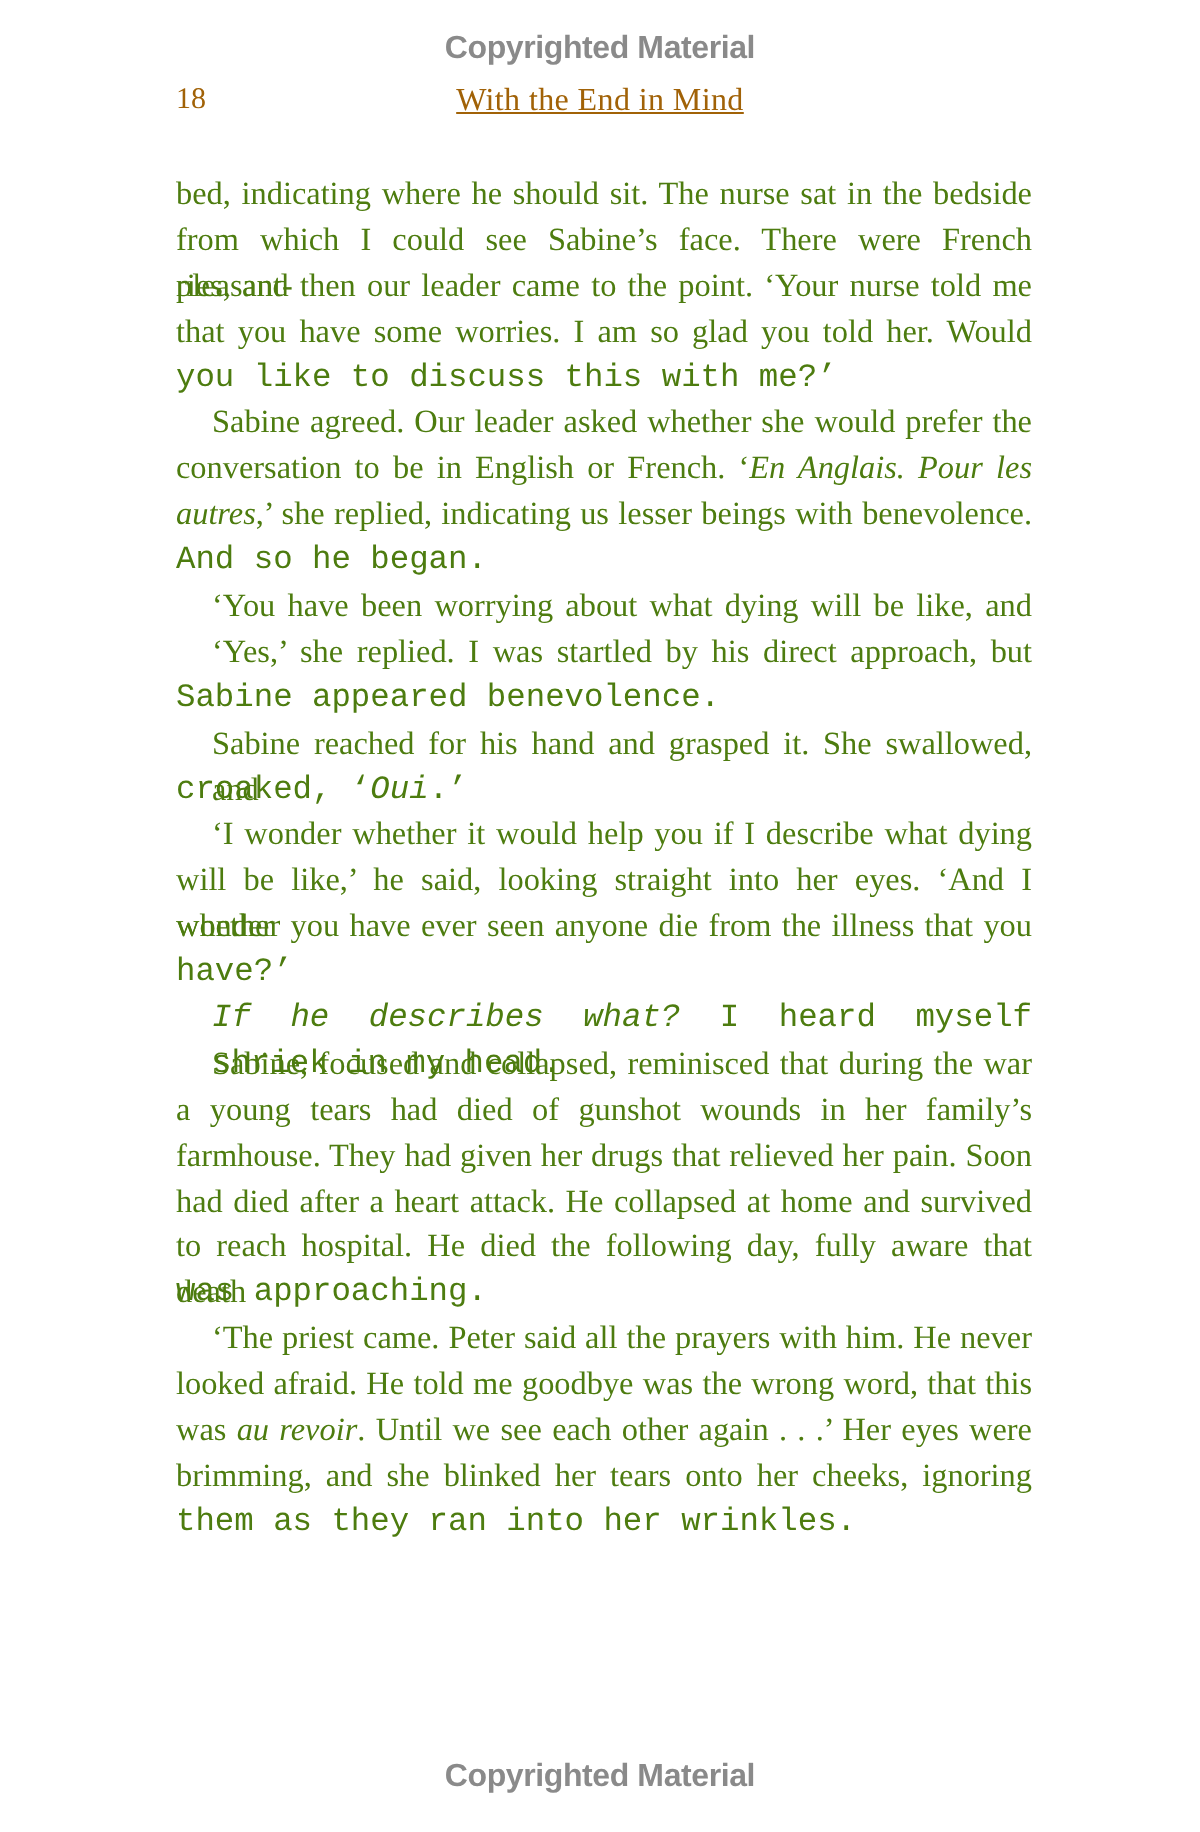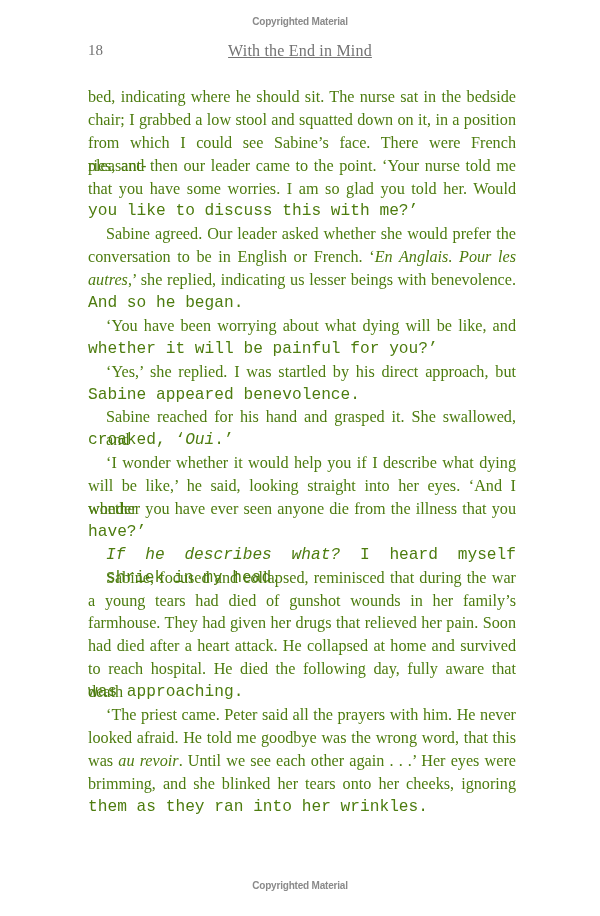--- a/index.html
+++ b/index.html
@@ -13,34 +13,34 @@
     position: relative;
     overflow: hidden;
   }
   .watermark {
     position: absolute;
     left: 0;
     width: 600px;
     text-align: center;
     font-family: "Liberation Sans", sans-serif;
     font-weight: bold;
-    font-size: 10px;
+    font-size: 16px;
     color: #8a8a8a;
     letter-spacing: -0.2px;
   }
   .wm-top { top: 16px; }
   .wm-bottom { top: 880px; }
   .running-head {
     position: absolute;
     top: 42px;
     left: 0;
     width: 600px;
     height: 22px;
     font-family: "Liberation Serif", serif;
-    color: #737373;
+    color: #a16207;
   }
   .page-number {
     position: absolute;
     left: 88px;
     top: 0;
     font-size: 15px;
   }
   .running-title {
     position: absolute;
     left: 0;
@@ -85,35 +85,33 @@
 <div class="watermark wm-top">Copyrighted Material</div>
 
 <div class="running-head">
   <span class="page-number">18</span>
   <span class="running-title">With the End in Mind</span>
 </div>
 
 <div class="body-text" id="body-text">
     <div>
       <div class="line"><span>bed, indicating where he should sit. The nurse sat in the bedside</span></div>
-      <div class="line"><span>chair; I grabbed a low stool and squatted down on it, in a position</span></div>
       <div class="line"><span>from which I could see Sabine’s face. There were French pleasant-</span></div>
       <div class="line"><span>ries, and then our leader came to the point. ‘Your nurse told me</span></div>
       <div class="line"><span>that you have some worries. I am so glad you told her. Would</span></div>
       <div class="line last"><span>you like to discuss this with me?’</span></div>
     </div>
     <div>
       <div class="line indent"><span>Sabine agreed. Our leader asked whether she would prefer the</span></div>
       <div class="line"><span>conversation to be in English or French. ‘<em>En Anglais. Pour les</em></span></div>
       <div class="line"><span><em>autres</em>,’ she replied, indicating us lesser beings with benevolence.</span></div>
       <div class="line last"><span>And so he began.</span></div>
     </div>
     <div>
       <div class="line indent"><span>‘You have been worrying about what dying will be like, and</span></div>
-      <div class="line last"><span>whether it will be painful for you?’</span></div>
     </div>
     <div>
       <div class="line indent"><span>‘Yes,’ she replied. I was startled by his direct approach, but</span></div>
       <div class="line last"><span>Sabine appeared benevolence.</span></div>
     </div>
     <div>
       <div class="line indent"><span>Sabine reached for his hand and grasped it. She swallowed, and</span></div>
       <div class="line last"><span>croaked, ‘<em>Oui</em>.’</span></div>
     </div>
     <div>

